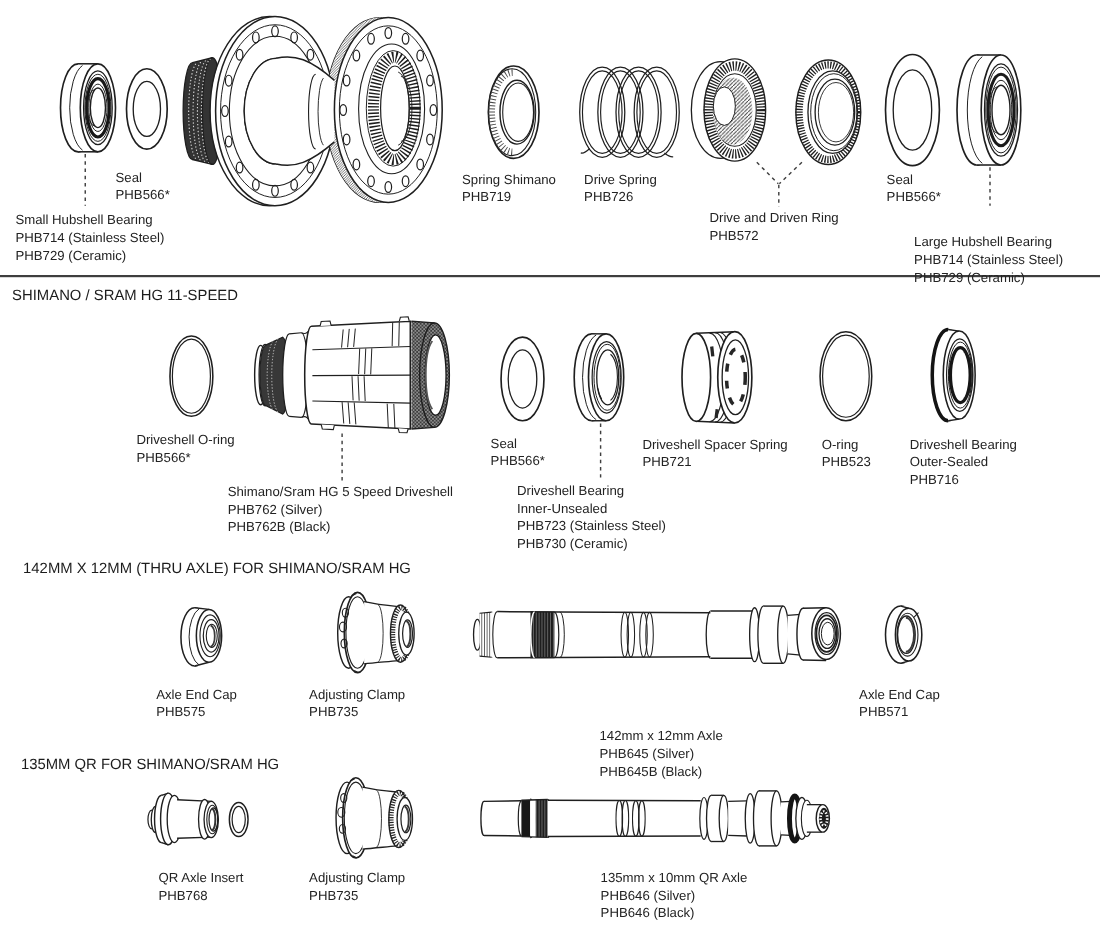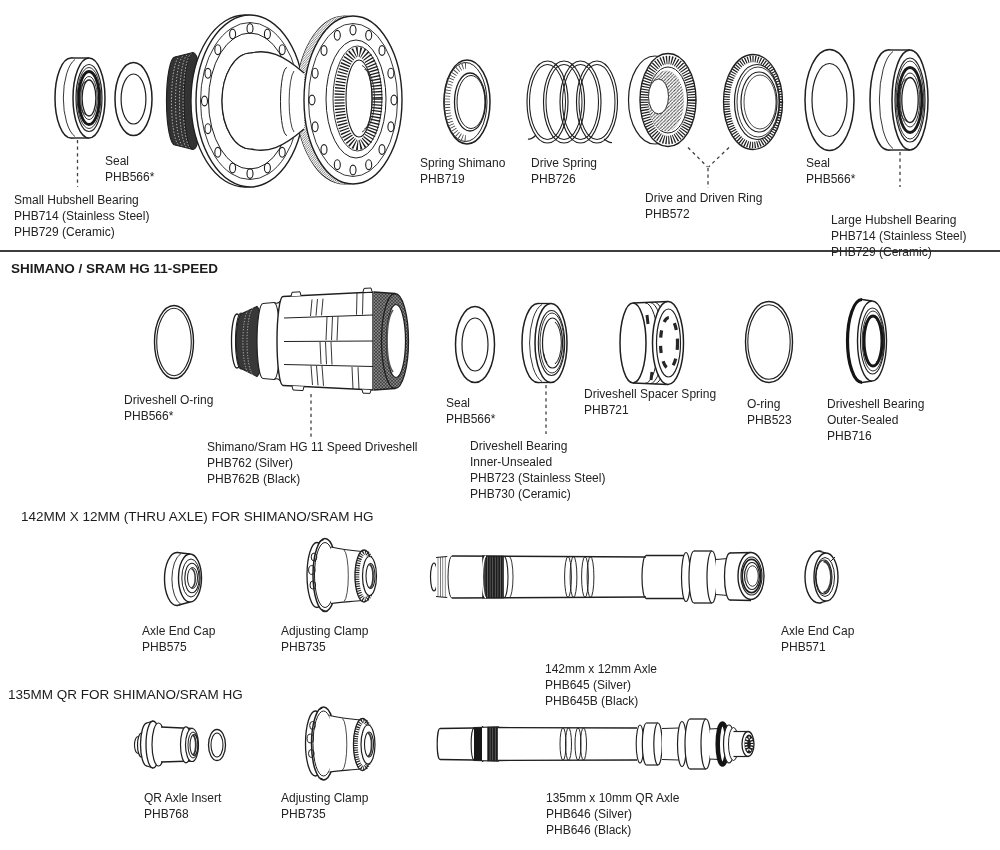--- a/index.html
+++ b/index.html
@@ -474,23 +474,23 @@
     <line x1="729" y1="147.5" x2="708.5" y2="167"></line>
     <line x1="708" y1="168" x2="708" y2="188"></line>
     <line x1="900" y1="152" x2="900" y2="187"></line>
     <line x1="311" y1="394" x2="311" y2="437"></line>
     <line x1="546" y1="385" x2="546" y2="434"></line>
   </g>
 </svg>
 
 <div class="divider"></div>
 
-<div class="header" style="left:11px;top:261px;font-weight:bold;">SHIMANO / SRAM HG 11-SPEED</div>
+<div class="header" style="left:11px;top:261px;">SHIMANO / SRAM HG 11-SPEED</div>
 <div class="header" style="left:21px;top:509px;">142MM X 12MM (THRU AXLE) FOR SHIMANO/SRAM HG</div>
-<div class="header" style="left:8px;top:687px;">135MM QR FOR SHIMANO/SRAM HG</div>
+<div class="header" style="left:19px;top:687px;">135MM QR FOR SHIMANO/SRAM HG</div>
 
 <div class="label" style="left:105px;top:153px;">
   <span>Seal</span>
   <span>PHB566*</span>
 </div>
 <div class="label" style="left:14px;top:192px;">
   <span>Small Hubshell Bearing</span>
   <span>PHB714 (Stainless Steel)</span>
   <span>PHB729 (Ceramic)</span>
 </div>
@@ -513,35 +513,35 @@
 <div class="label" style="left:831px;top:192px;margin-top:20px;">
   <span>Large Hubshell Bearing</span>
   <span>PHB714 (Stainless Steel)</span>
   <span>PHB729 (Ceramic)</span>
 </div>
 <div class="label" style="left:124px;top:392px;">
   <span>Driveshell O-ring</span>
   <span>PHB566*</span>
 </div>
 <div class="label" style="left:207px;top:439px;">
-  <span>Shimano/Sram HG 11 Speed Driveshell</span>
+  <span>Shimano/Sram HG 5 Speed Driveshell</span>
   <span>PHB762 (Silver)</span>
   <span>PHB762B (Black)</span>
 </div>
 <div class="label" style="left:446px;top:395px;">
   <span>Seal</span>
   <span>PHB566*</span>
 </div>
 <div class="label" style="left:470px;top:438px;">
   <span>Driveshell Bearing</span>
   <span>Inner-Unsealed</span>
   <span>PHB723 (Stainless Steel)</span>
   <span>PHB730 (Ceramic)</span>
 </div>
-<div class="label" style="left:584px;top:386px;">
+<div class="label" style="left:584px;top:396px;">
   <span>Driveshell Spacer Spring</span>
   <span>PHB721</span>
 </div>
 <div class="label" style="left:747px;top:396px;">
   <span>O-ring</span>
   <span>PHB523</span>
 </div>
 <div class="label" style="left:827px;top:396px;">
   <span>Driveshell Bearing</span>
   <span>Outer-Sealed</span>

